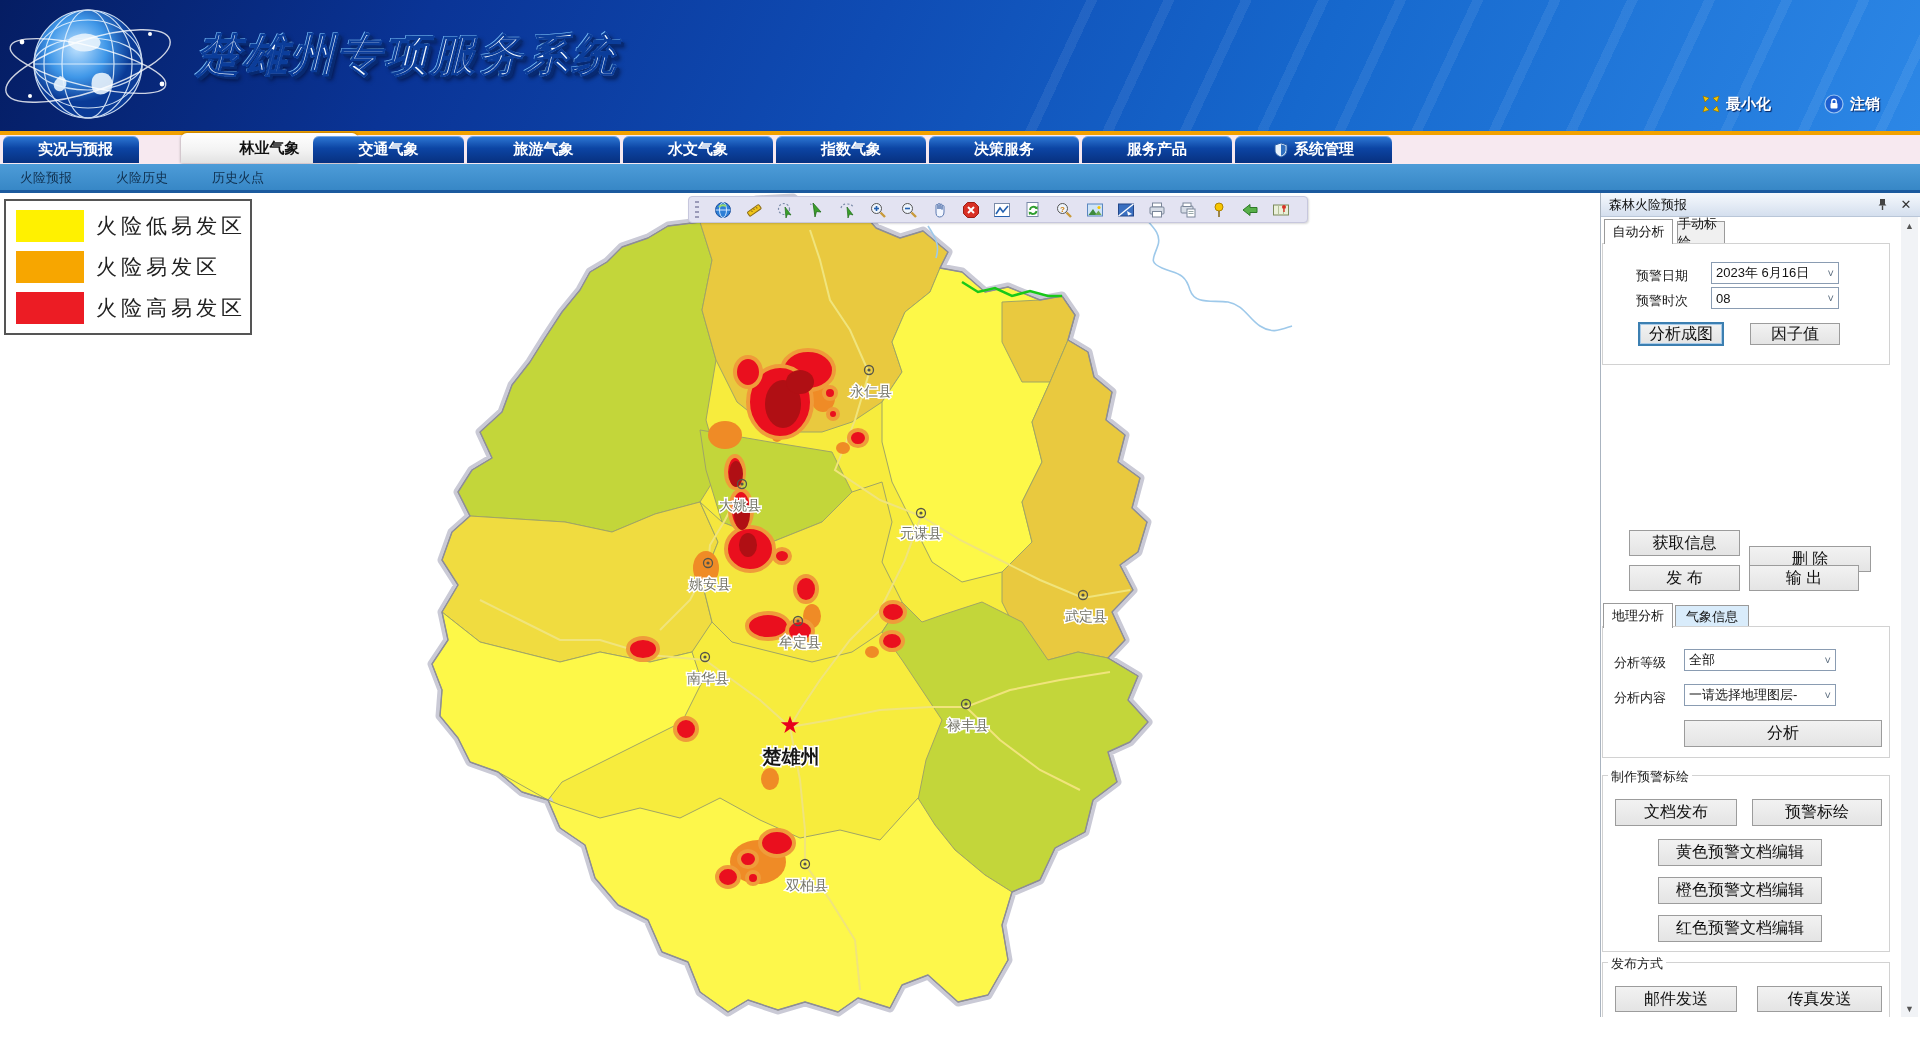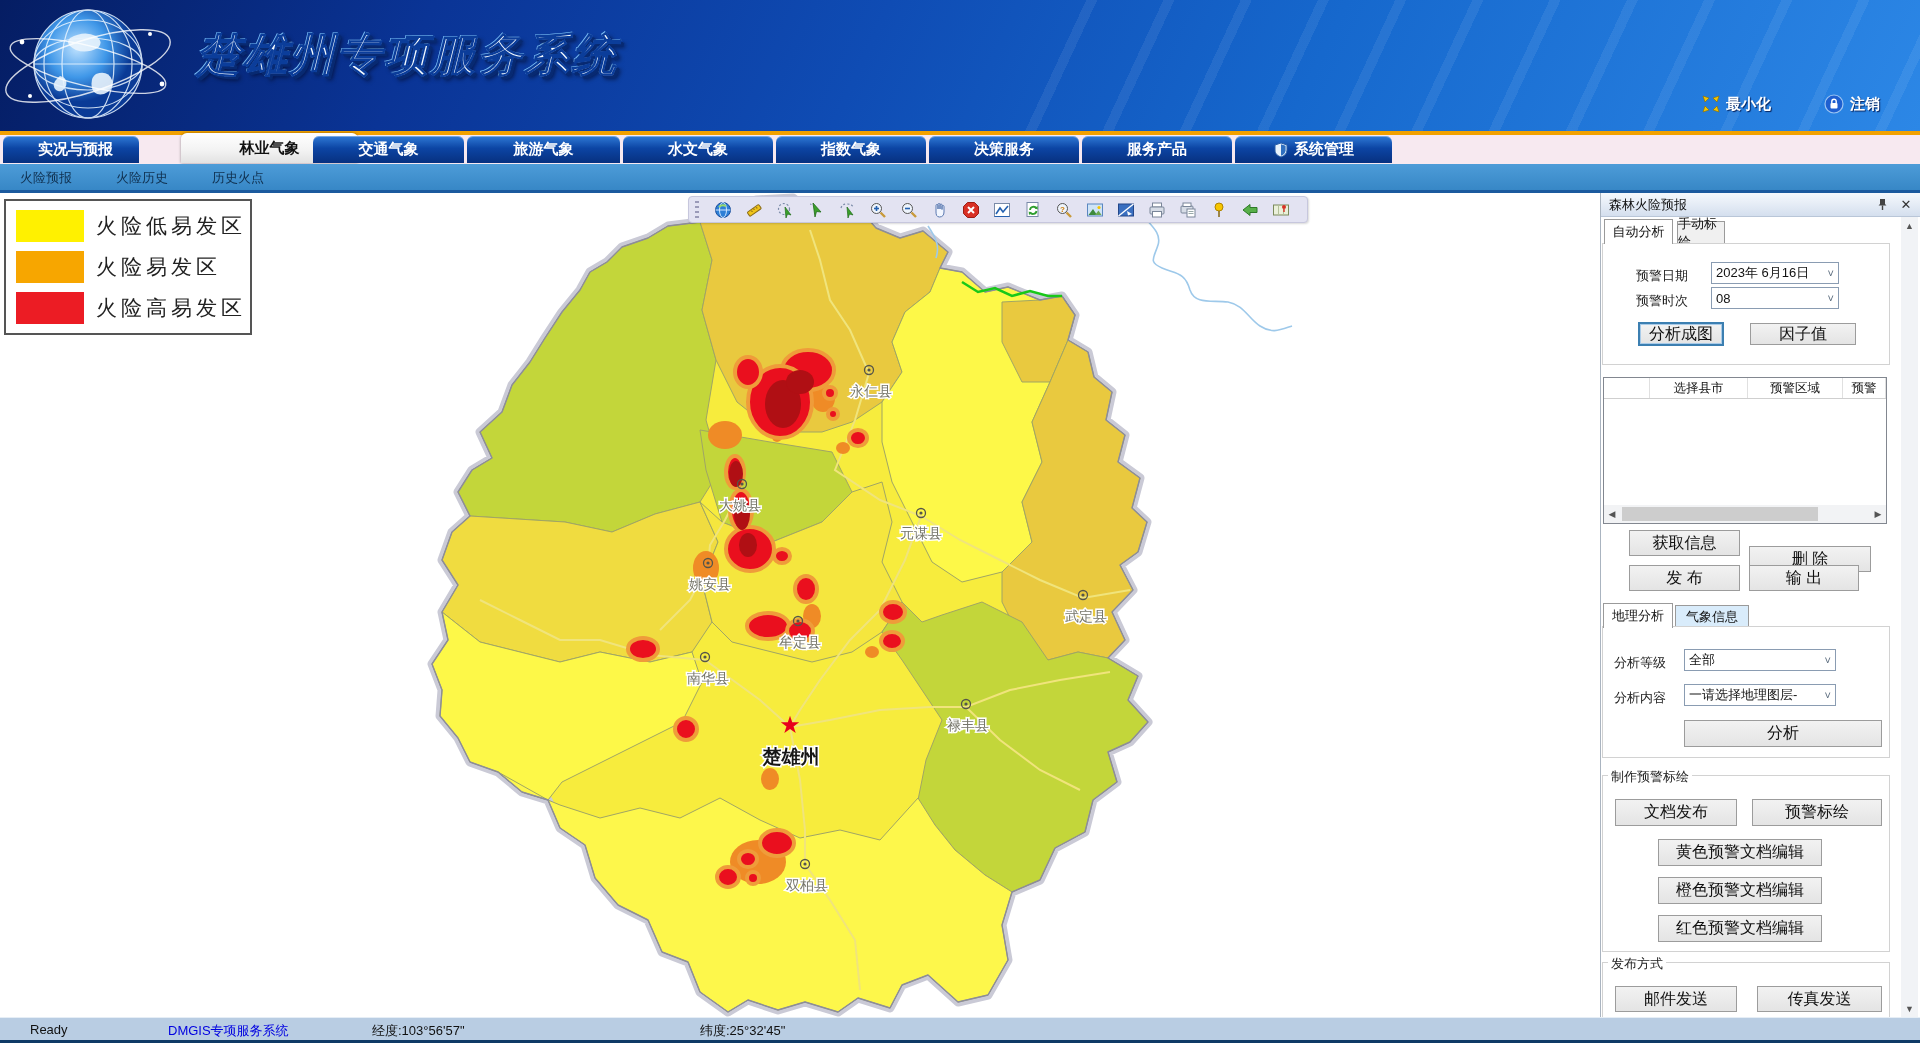--- a/index.html
+++ b/index.html
@@ -516,37 +516,22 @@
       <div class="combo" style="left:110px;top:69px;width:128px;height:22px;">
         <span>2023年 6月16日</span>
           <span class="arrow">˅</span>
       </div>
       <div class="fieldlabel" style="left:35px;top:99px;">预警时次</div>
       <div class="combo" style="left:110px;top:94px;width:128px;height:22px;">
         <span>08</span>
           <span class="arrow">˅</span>
       </div>
       <div class="btn focused" style="left:37px;top:129px;width:86px;height:24px;">分析成图</div>
-      <div class="btn" style="left:149px;top:130px;width:106px;height:22px;">因子值</div>
-
-      <div id="ptable">
-        <div class="thead">
-            <div class="th" style="width: 46px;"></div>
-            <div class="th" style="width: 98px;">选择县市</div>
-            <div class="th" style="width: 95px;">预警区域</div>
-            <div class="th" style="width: 43px;">预警</div>
-          </div>
-        <div class="hscroll">
-          <div class="hs-arrow">◀</div>
-          <div class="hs-track">
-              <div class="hs-thumb"></div>
-            </div>
-          <div class="hs-arrow">▶</div>
-        </div>
-      </div>
+      <div class="btn" style="left:149px;top:130px;width:90px;height:22px;">因子值</div>
+
 
       <div class="btn" style="left:28px;top:337px;width:111px;height:26px;">获取信息</div>
       <div class="btn" style="left:148px;top:353px;width:122px;height:26px;">删 除</div>
       <div class="btn" style="left:28px;top:372px;width:111px;height:26px;">发 布</div>
       <div class="btn" style="left:148px;top:372px;width:110px;height:26px;">输 出</div>
 
       <div class="ptab active" style="left:2px;top:410px;width:70px;">地理分析</div>
       <div class="ptab" style="left:74px;top:412px;width:74px;background:#d9ecfb;">气象信息</div>
       <div class="groupbox" style="left:1px;top:433px;width:288px;height:132px;"></div>
       <div class="fieldlabel" style="left:13px;top:461px;">分析等级</div>
@@ -578,19 +563,13 @@
           <div class="btn" style="left: 156px; top: 793px; width: 125px; height: 26px;">传真发送</div>
         </div>
 
       <div id="pscroll">
         <div class="ps-arrow" style="top:0;">▲</div>
         <div class="ps-arrow" style="bottom:0;">▼</div>
       </div>
     </div>
   </div>
 
-  <div id="statusbar">
-    <span id="st-ready">Ready</span>
-    <span id="st-sys">DMGIS专项服务系统</span>
-    <span id="st-lon">经度:103°56'57"</span>
-    <span id="st-lat">纬度:25°32'45"</span>
-  </div>
 </div>
 
 </body></html>

